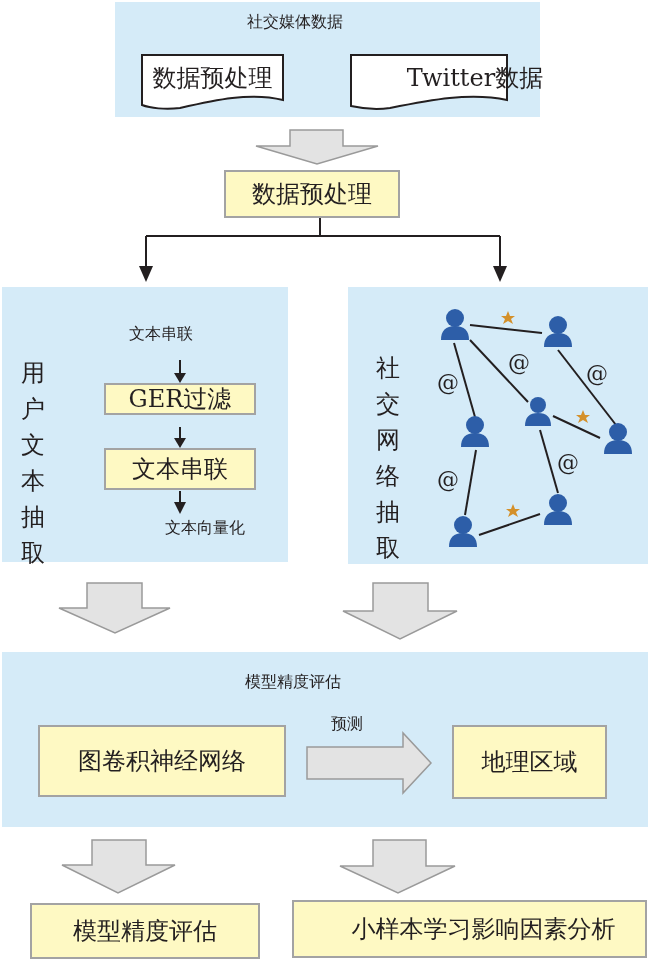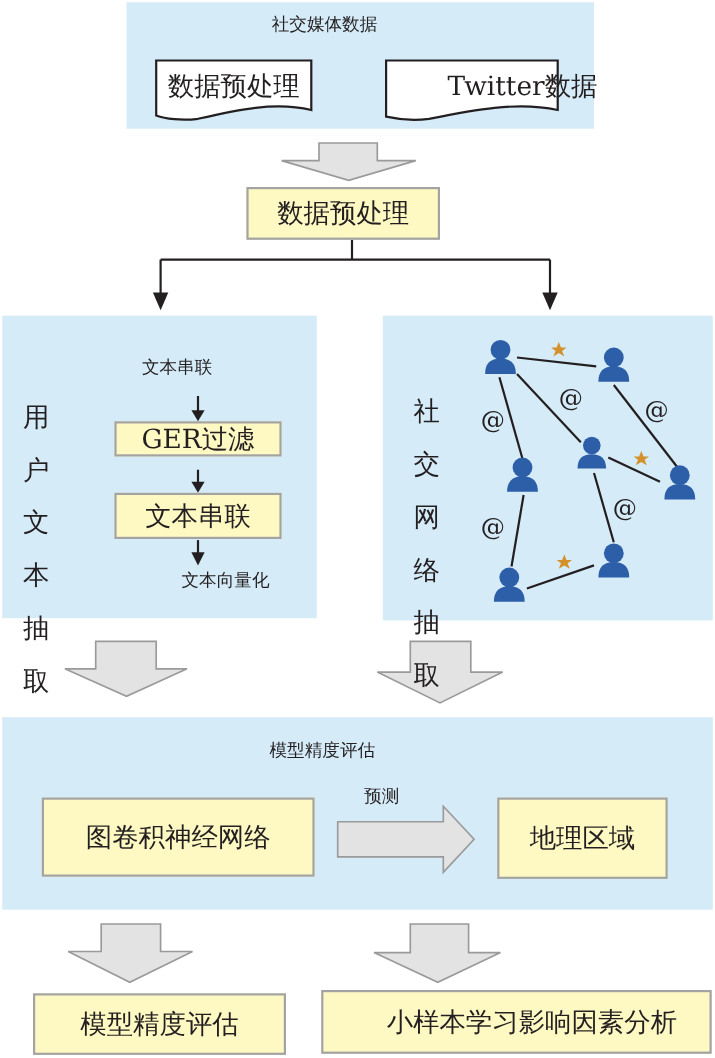--- a/index.html
+++ b/index.html
@@ -2,21 +2,21 @@
 <html><head>
 <meta charset="utf-8">
 <style>
   html, body { margin:0; padding:0; background:#ffffff; }
   body { width:650px; height:962px; position:relative; overflow:hidden;
          font-family: "DejaVu Serif", "Liberation Serif", serif; color:#231f20; }
   .panel { position:absolute; background:#d5ebf8; }
   .box { position:absolute; background:#fef9c3; border:2px solid #a3a3a3; box-sizing:border-box;
          display:flex; align-items:center; justify-content:center; font-size:24px; }
   .txt { position:absolute; font-size:16px; white-space:nowrap; }
-  .vtxt { position:absolute; font-size:24px; width:26px; line-height:48px; text-align:center; word-break:break-all; }
+  .vtxt { position:absolute; font-size:24px; width:26px; line-height:36px; text-align:center; word-break:break-all; }
   svg.overlay { position:absolute; left:0; top:0; }
 </style>
 </head>
 <body>
 
 <div class="panel" style="left:115px; top:2px; width:425px; height:115px;"></div>
 <div class="txt" style="left:247px; top:12px;">社交媒体数据</div>
 
 <svg class="overlay" width="650" height="962">
 

